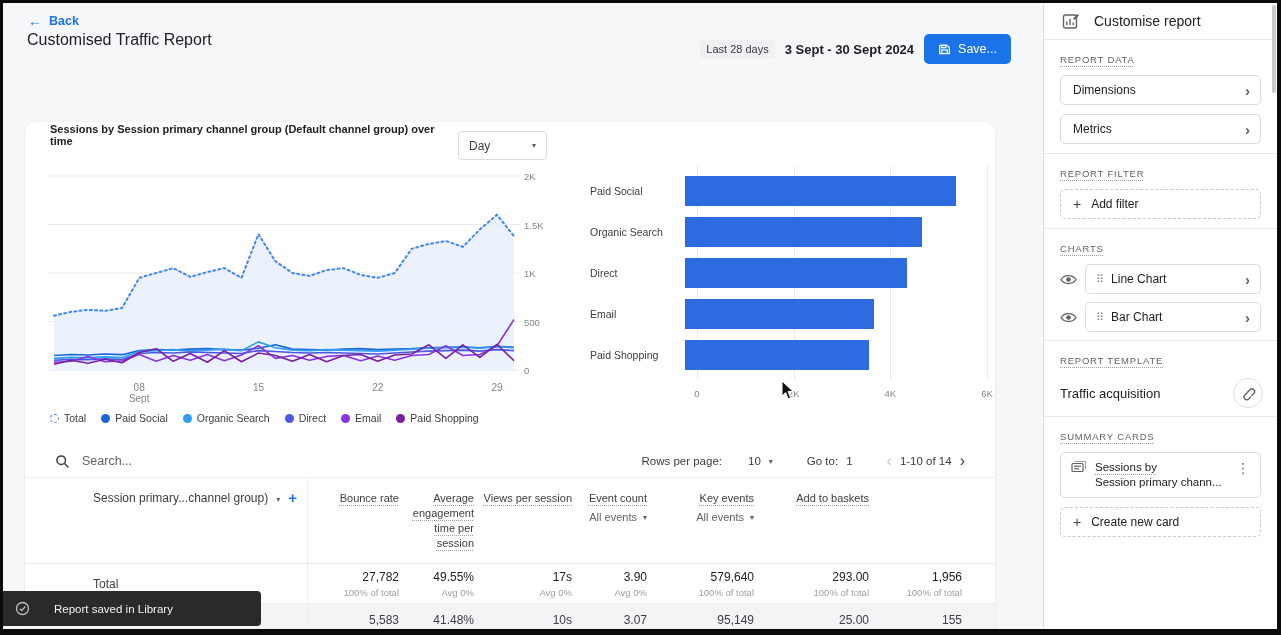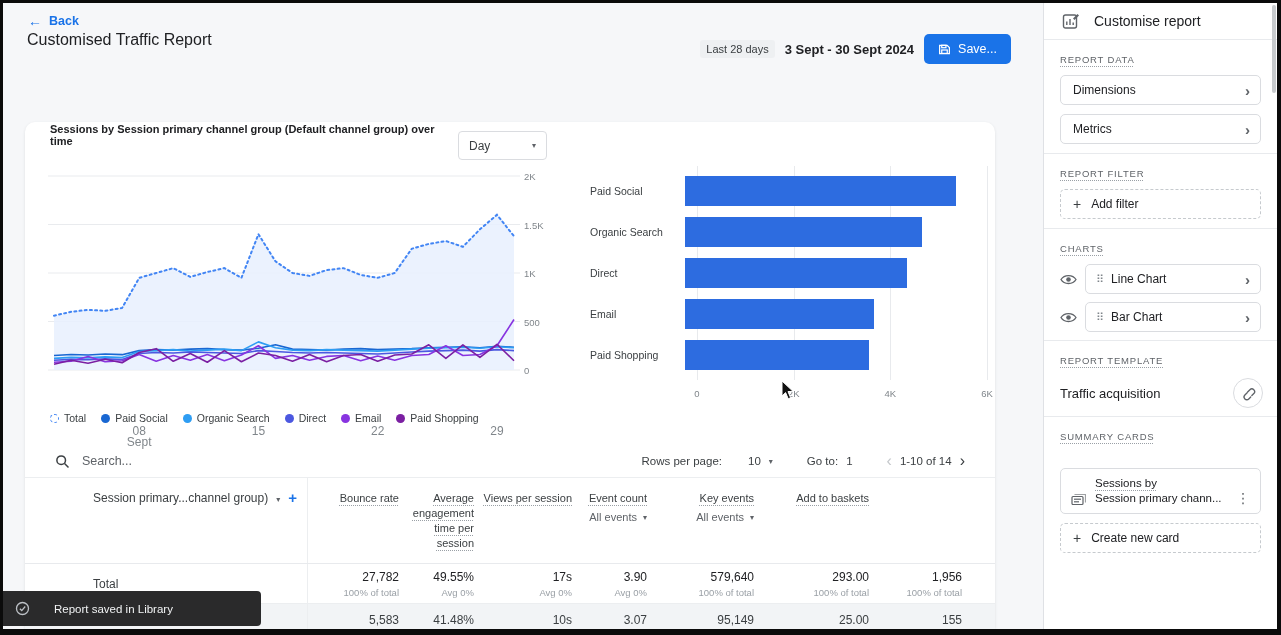--- a/index.html
+++ b/index.html
@@ -29,21 +29,21 @@
   .panel-title { font-size:11px; font-weight:700; color:#202124; }
   .line-panel { position:absolute; left:0; top:0; width:548px; height:323px; }
   .line-panel .panel-title { position:absolute; left:25px; top:1px; width:400px; }
   .interval-select { position:absolute; left:433px; top:9px; width:89px; height:29px; border:1px solid #dadce0;
           border-radius:4px; display:flex; align-items:center; justify-content:space-between; padding:0 10px;
           font-size:12px; color:#3c4043; cursor:pointer; background:#fff; }
   .caret { font-size:8px; color:#5f6368; }
   .line-plot { position:absolute; left:23px; top:48px; width:472px; height:207px; }
   .y-labels { position:absolute; left:499px; top:48px; width:32px; height:207px; font-size:9.5px; color:#80868b; }
   .y-labels div { position:absolute; transform:translateY(-50%); }
-  .x-labels { position:absolute; left:23px; top:260px; width:472px; height:26px; font-size:12px; color:#80868b;margin-top:44px; }
+  .x-labels { position:absolute; left:23px; top:260px; width:472px; height:26px; font-size:10px; color:#80868b; }
   .x-labels div { position:absolute; transform:translateX(-50%); text-align:center; line-height:11px; }
   .legend { position:absolute; left:25px; top:290px; display:flex; align-items:center; gap:15px; }
   .legend-item { display:flex; align-items:center; gap:5px; font-size:10.5px; color:#3c4043; }
   .swatch { width:9px; height:9px; border-radius:50%; flex:0 0 auto; }
 
   .bar-panel { position:absolute; left:548px; top:0; width:422px; height:323px; }
   .bar-panel .panel-title { position:absolute; left:17px; top:17px; width:390px; }
   .bar-grid { position:absolute; left:124px; top:44px; width:290px; height:214px; }
   .bar-grid .vline { position:absolute; top:0; bottom:0; width:1px; background:#e8eaed; }
   .bar-rows { position:absolute; left:0; top:48px; width:422px; }
@@ -102,22 +102,22 @@
   .sb-divider { border-top:1px solid #e8eaed; margin-top:5px; }
   .chart-item { display:flex; align-items:center; margin:0 16px 8px 16px; gap:8px; }
   .chart-btn { flex:1; height:30px; border:1px solid #dadce0; border-radius:5px; display:flex; align-items:center;
                padding:0 10px; gap:8px; font-size:12px; color:#202124; cursor:pointer; background:#fff; }
   .chart-btn .chev { margin-left:auto; color:#5f6368; font-size:15px; font-weight:600; }
   .drag { color:#80868b; font-size:11px; letter-spacing:-1px; }
   .template-row { display:flex; align-items:center; justify-content:space-between; margin:2px 14px 8px 16px; }
   .template-name { font-size:13px; font-weight:500; color:#202124; }
   .circle-btn { width:30px; height:30px; border:1px solid #dadce0; border-radius:50%; display:flex;
                 align-items:center; justify-content:center; cursor:pointer; background:#fff; }
-  .summary-card { margin:16px 16px 9px 16px; border:1px solid #dadce0; border-radius:5px; padding:7px 6px 7px 10px;
-                  display:flex; align-items:flex-end; gap:9px; cursor:pointer; background:#fff; }
+  .summary-card { margin:0 16px 9px 16px; border:1px solid #dadce0; border-radius:5px; padding:7px 6px 7px 10px;
+                  display:flex; align-items:flex-start; gap:9px; cursor:pointer; background:#fff; }
   .sc-lines { flex:1; font-size:11.5px; color:#202124; line-height:15px; }
   .kebab { color:#5f6368; font-size:14px; padding:0 4px; cursor:pointer; }
   .sb-scrollbar { position:absolute; right:1px; top:2px; width:4px; height:88px; background:#c7cacd; border-radius:2px; }
 
   .cursor { position:absolute; left:778px; top:378px; z-index:40; pointer-events:none; }
   .eye { flex:0 0 auto; cursor:pointer; display:flex; }
 </style>
 </head>
 <body>
 

